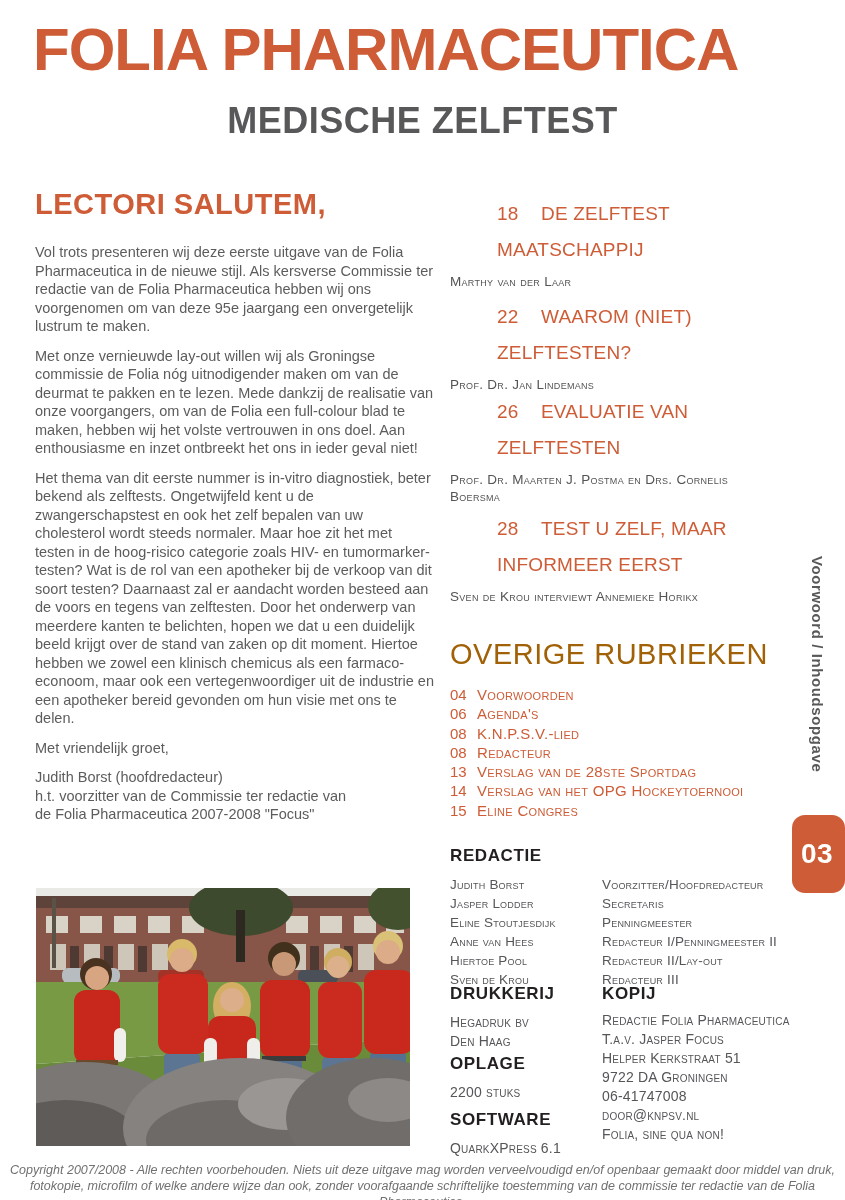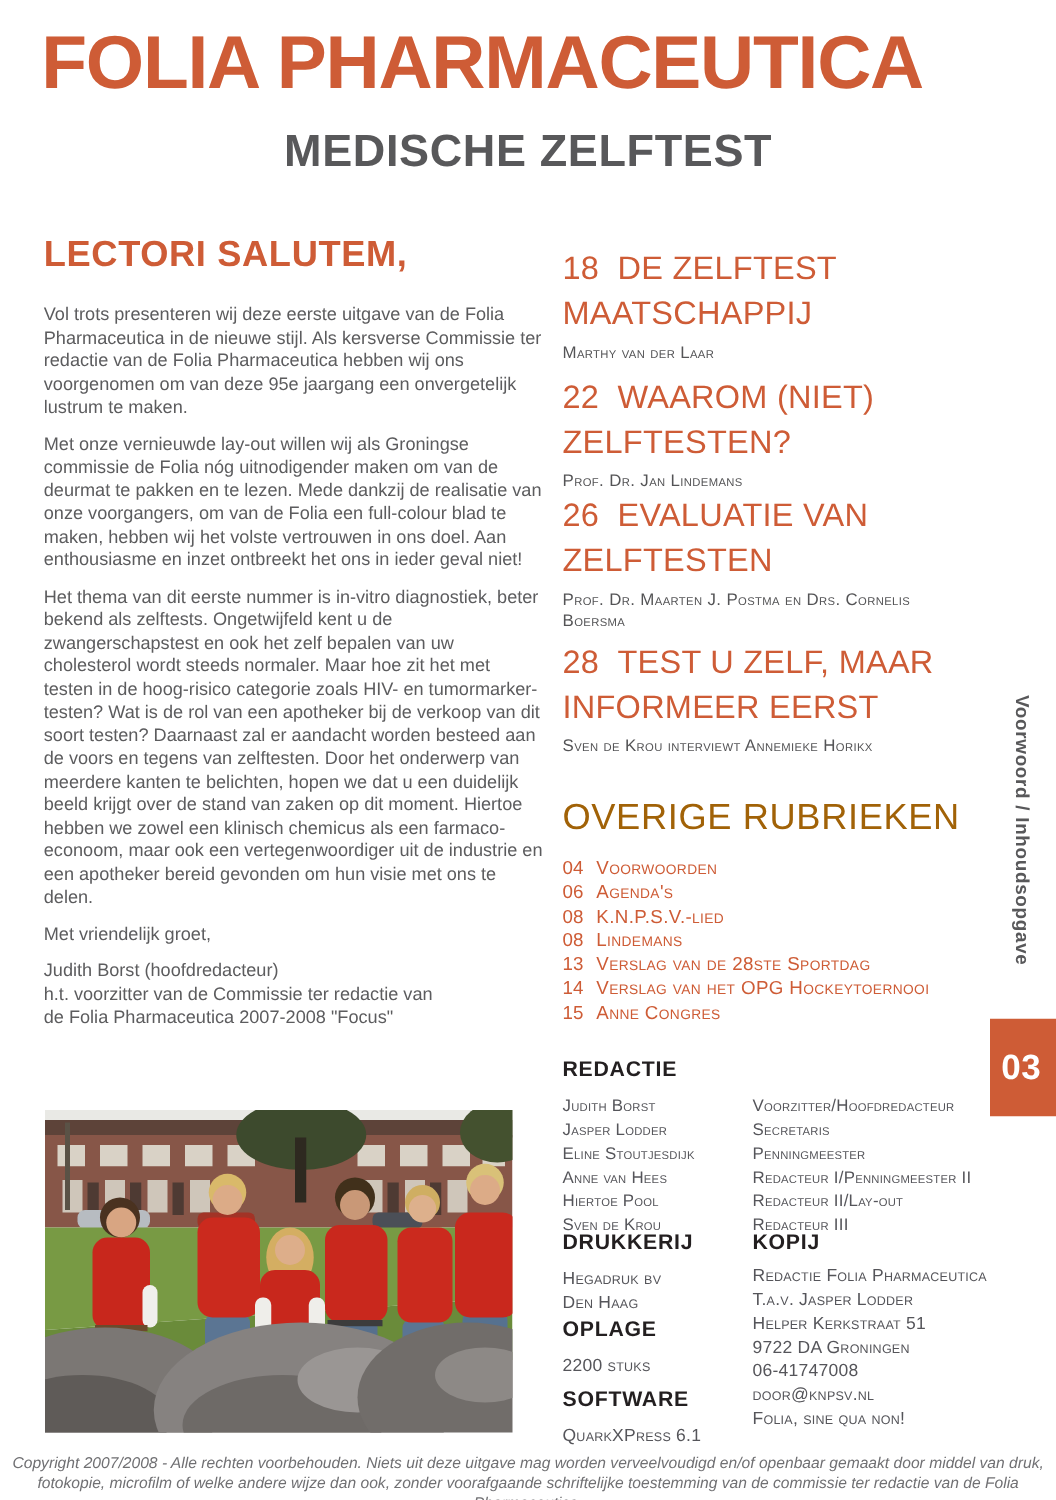--- a/index.html
+++ b/index.html
@@ -23,21 +23,21 @@
     margin:0 0 22px 0; font-size:29px; font-weight:700; color:#ce5c36;
     letter-spacing:0.5px;
   }
   .editorial p {
     margin:0 0 11px 0; font-size:14.5px; line-height:18.5px; color:#5c5c5e;
   }
   .signature div { font-size:14.5px; line-height:18.5px; color:#5c5c5e; }
   
   .rightcol { position:absolute; left:450px; top:0; width:356px; }
   .feature { position:absolute; left:0; width:356px; }
-  .f-title { font-size:26px; line-height:36px; color:#ce5c36; letter-spacing:0.2px; }
+  .f-title { font-size:19px; line-height:36px; color:#ce5c36; letter-spacing:0.2px;margin-left:47px; }
   .f-num { display:inline-block; min-width:44px; }
   .f-author {
     margin-top:5px; font-size:13.5px; line-height:17px; color:#545456;
     font-variant:small-caps; letter-spacing:0.3px; max-width:330px;
   }
   .overige { position:absolute; left:0; top:638px; width:356px; }
   .overige h3 {
     margin:0 0 14px 0; font-size:29px; font-weight:400; color:#a16207;
     letter-spacing:0.5px;
   }
@@ -67,21 +67,21 @@
   
   .sidebar-label {
     position:absolute; left:809px; top:556px; height:252px;
     writing-mode:vertical-rl; font-size:15px; font-weight:700; color:#58585a;
     letter-spacing:0.6px; white-space:nowrap;
   }
   .page-badge {
     position:absolute; left:792px; top:815px; width:53px; height:78px;
     background:#ce5c36; color:#ffffff; display:flex; align-items:center;
     box-sizing:border-box; padding-left:9px;
-    font-size:28px; font-weight:700; letter-spacing:0.5px;
+    font-size:28px; font-weight:700; letter-spacing:0.5px;border-radius:13px;
   }
   
   .photo { position:absolute; left:36px; top:888px; width:374px; height:258px; }
   .photo svg { display:block; width:100%; height:100%; }
   
   .footer {
     position:absolute; left:0; top:1162px; width:845px; text-align:center;
     font-style:italic; font-size:12.5px; line-height:16px; color:#707073;
   }
 </style>
@@ -134,24 +134,24 @@
         <span class="f-num">28</span><span>TEST U ZELF, MAAR INFORMEER EERST</span>
       </div>
       <div class="f-author">Sven de Krou interviewt Annemieke Horikx</div>
     </div>
 
     <div class="overige">
       <h3>OVERIGE RUBRIEKEN</h3>
       <div class="o-item"><span class="o-num">04</span><span class="o-title">Voorwoorden</span></div>
       <div class="o-item"><span class="o-num">06</span><span class="o-title">Agenda's</span></div>
       <div class="o-item"><span class="o-num">08</span><span class="o-title">K.N.P.S.V.-lied</span></div>
-      <div class="o-item"><span class="o-num">08</span><span class="o-title">Lindemans</span></div>
+      <div class="o-item"><span class="o-num">08</span><span class="o-title">Redacteur</span></div>
       <div class="o-item"><span class="o-num">13</span><span class="o-title">Verslag van de 28ste Sportdag</span></div>
       <div class="o-item"><span class="o-num">14</span><span class="o-title">Verslag van het OPG Hockeytoernooi</span></div>
-      <div class="o-item"><span class="o-num">15</span><span class="o-title">Anne Congres</span></div>
+      <div class="o-item"><span class="o-num">15</span><span class="o-title">Eline Congres</span></div>
     </div>
 
     <div class="redactie">
       <div class="c-head">REDACTIE</div>
       <div class="r-grid">
         <span>Judith Borst</span>
           <span>Voorzitter/Hoofdredacteur</span>
         <span>Jasper Lodder</span>
           <span>Secretaris</span>
         <span>Eline Stoutjesdijk</span>
@@ -177,21 +177,21 @@
           <div class="c-line">2200 stuks</div>
         </div>
         <div class="b-block" style="top:126px">
           <div class="c-head">SOFTWARE</div>
           <div class="c-line">QuarkXPress 6.1</div>
         </div>
       </div>
       <div class="b-right">
         <div class="c-head">KOPIJ</div>
         <div class="c-line">Redactie Folia Pharmaceutica</div>
-        <div class="c-line">T.a.v. Jasper Lodder</div>
+        <div class="c-line">T.a.v. Jasper Focus</div>
         <div class="c-line">Helper Kerkstraat 51</div>
         <div class="c-line">9722 DA Groningen</div>
         <div class="c-line">06-41747008</div>
         <div class="c-line">door@knpsv.nl</div>
         <div class="c-line">Folia, sine qua non!</div>
       </div>
     </div>
   </div>
 
   <div class="sidebar-label">Voorwoord / Inhoudsopgave</div>

